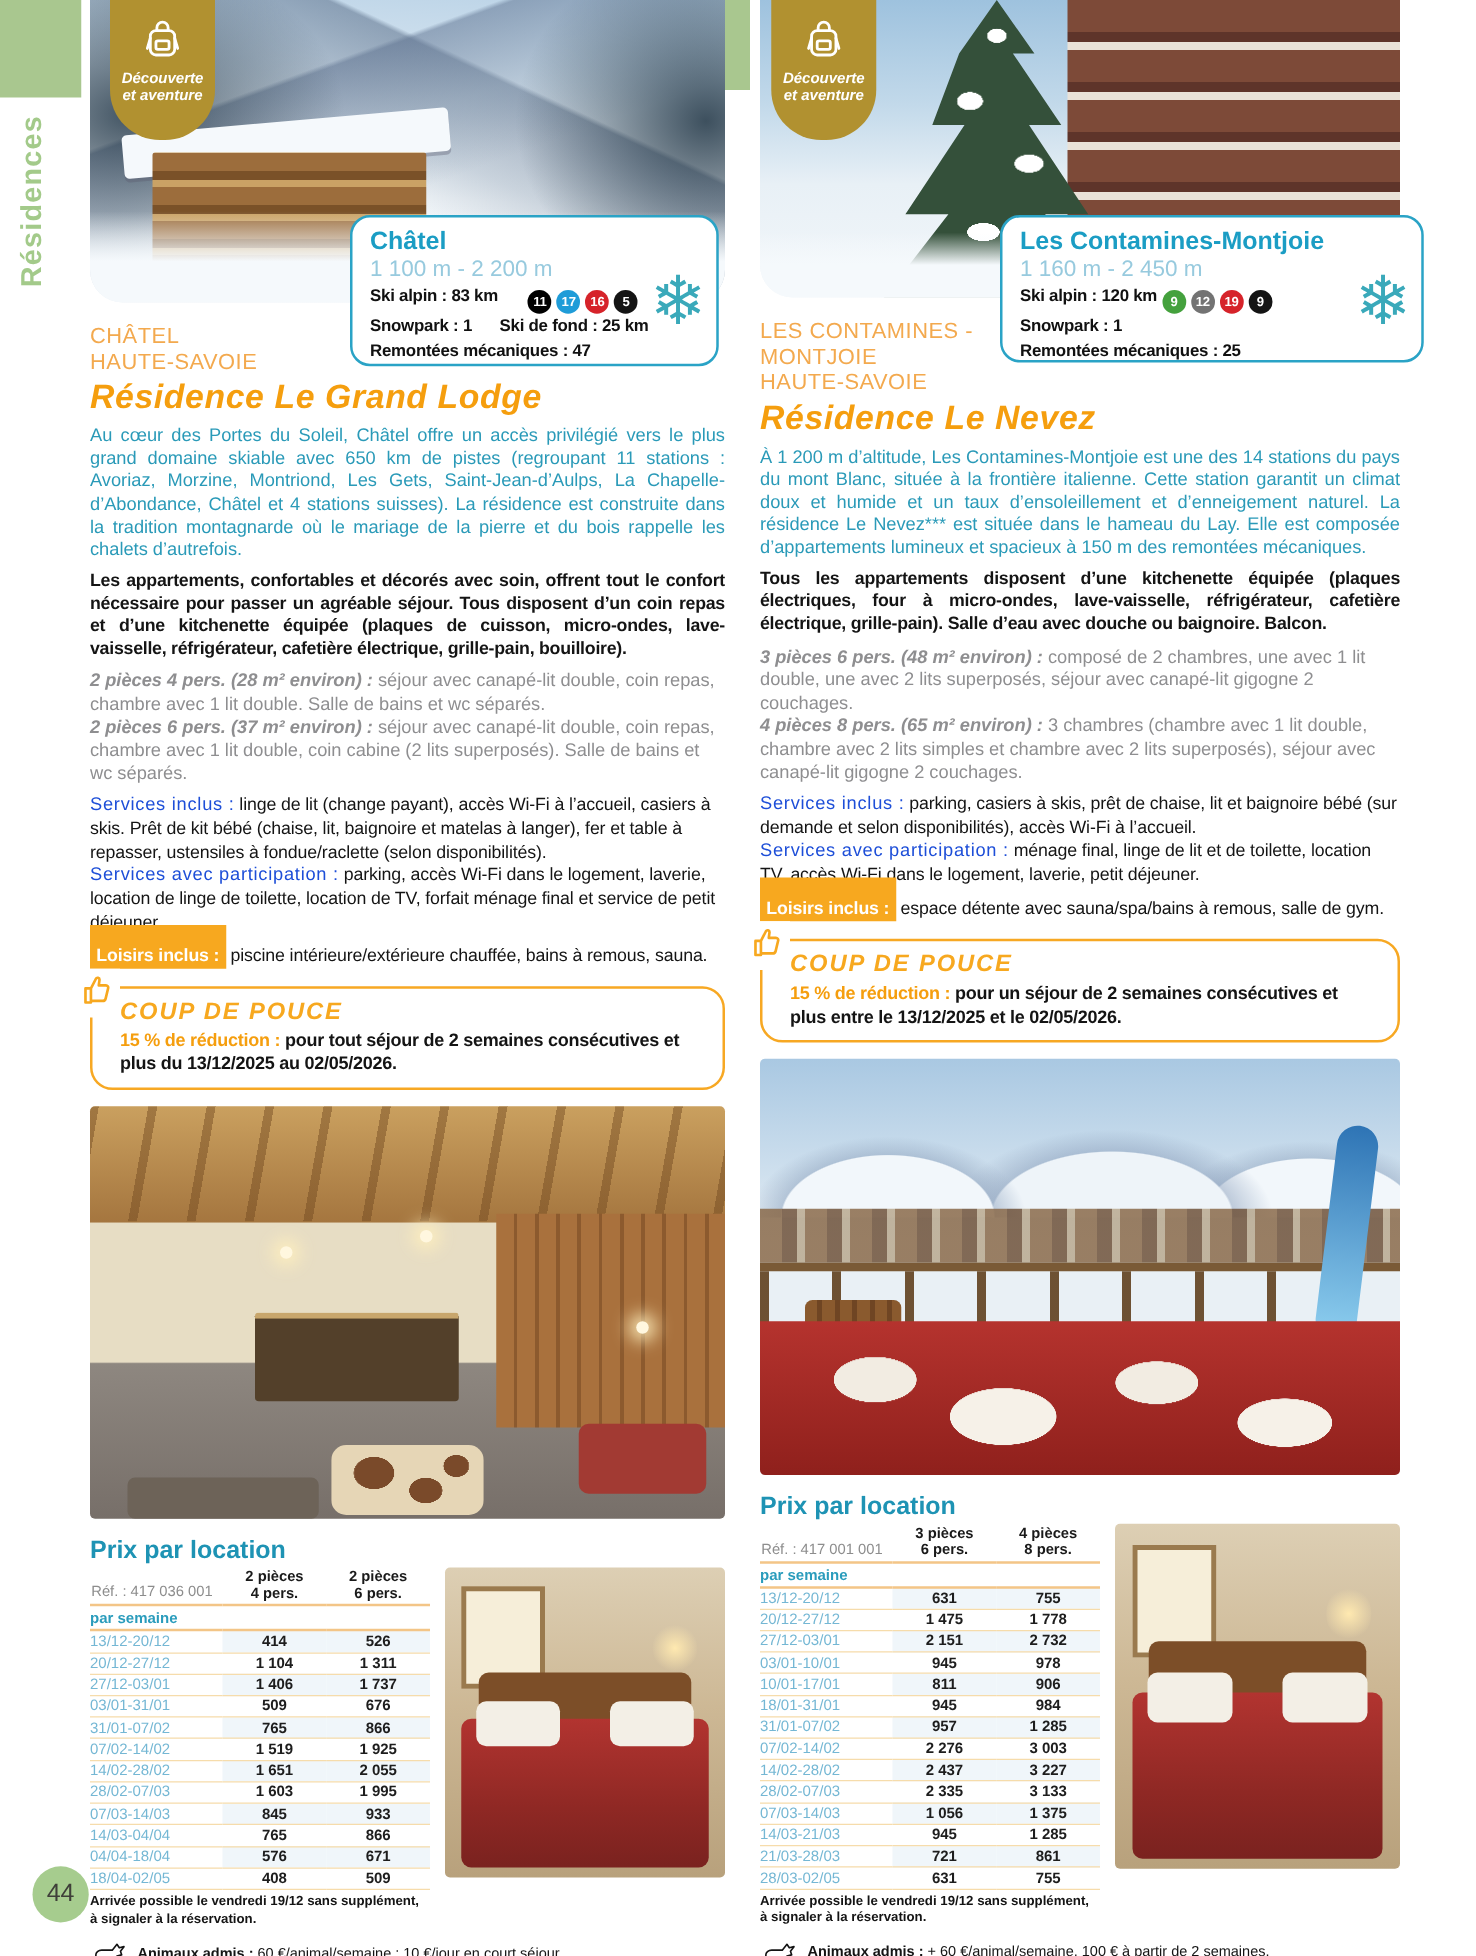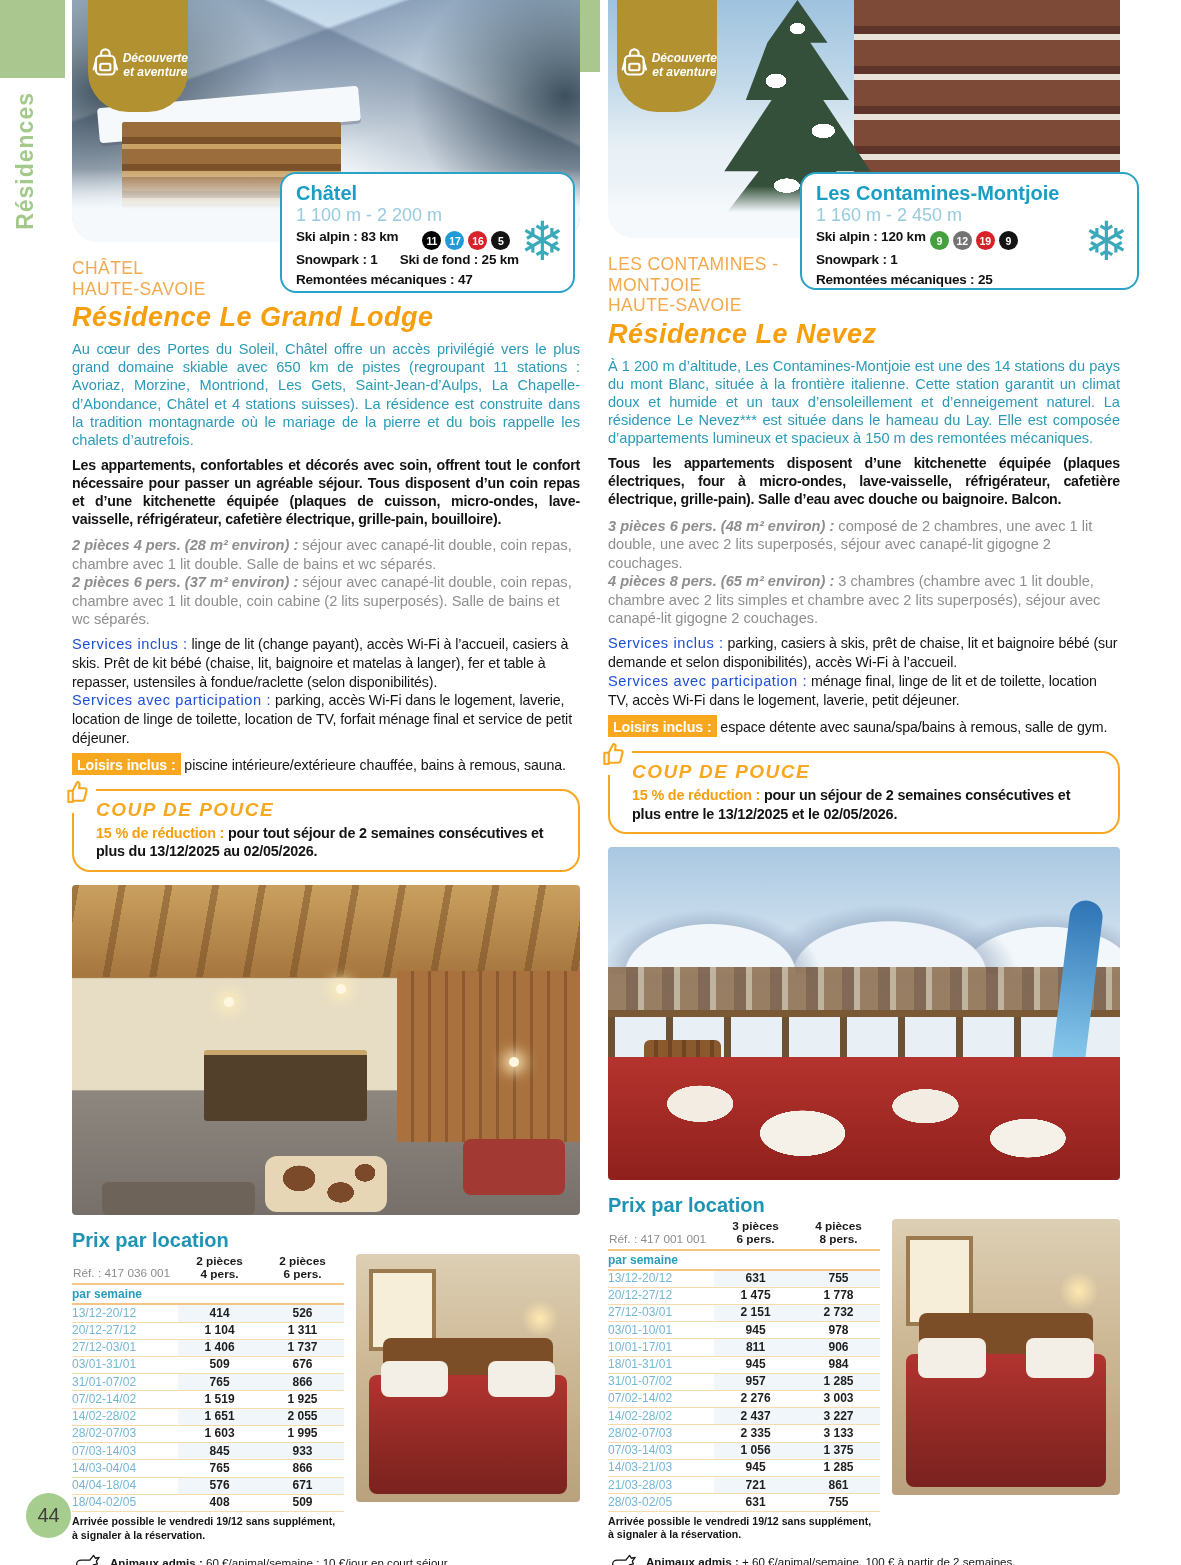--- a/index.html
+++ b/index.html
@@ -91,22 +91,22 @@
   .scene-bedroom{background:linear-gradient(180deg,#ddcfb4 0%,#cdb895 45%,#b8a17c 100%);}
   .scene-bedroom .window{left:6%;top:6%;width:26%;height:30%;background:#f6eed9;border:4px solid #9a7a4e;}
   .scene-bedroom .lampglow{right:10%;top:18%;width:16%;height:16%;border-radius:50%;
      background:radial-gradient(circle,#ffe9b0 0%,rgba(255,233,176,0) 70%);}
   .scene-bedroom .headboard{left:12%;top:34%;width:76%;height:18%;background:#7c4e28;border-radius:8px 8px 0 0;}
   .scene-bedroom .bed{left:6%;bottom:3%;width:88%;height:48%;border-radius:8px;
      background:linear-gradient(180deg,#b23430 0%,#99292575 35%,#8f2824 35%,#7a221f 100%);
      background:linear-gradient(180deg,#b23430 0%,#8f2824 60%,#7a221f 100%);}
   .scene-bedroom .pillow{position:absolute;top:-12%;width:34%;height:30%;background:#f3efe6;border-radius:8px;}
   
-  .badge{position:absolute;top:0;width:100px;height:112px;background:#b19130;z-index:6;
-     border-radius:0 0 40px 40px;display:flex;flex-direction:row;align-items:center;
+  .badge{position:absolute;top:0;width:84px;height:112px;background:#b19130;z-index:6;
+     border-radius:0 0 40px 40px;display:flex;flex-direction:column;align-items:center;
      justify-content:flex-start;padding-top:14px;box-sizing:border-box;}
   .col-left .badge{left:16px;}
   .col-right .badge{left:9px;}
   .badge .btxt{color:#fff;font-size:12px;font-weight:700;font-style:italic;line-height:1.15;
      text-align:center;margin-top:6px;}
   
   .infobox{position:absolute;top:172px;background:#fff;border:2.5px solid #2aa3c6;border-radius:16px;
      padding:9px 12px 8px 14px;box-sizing:border-box;z-index:5;}
   .col-left .infobox{left:208px;width:295px;height:121px;}
   .col-right .infobox{left:192px;width:339px;height:118px;}
@@ -123,21 +123,21 @@
      letter-spacing:.5px;}
   .intro{margin-top:7px;font-size:14.6px;line-height:1.24;color:#2a9ab8;font-weight:500;
      text-align:justify;}
   .desc{margin-top:8px;font-size:14.2px;line-height:1.26;font-weight:700;color:#141414;
      text-align:justify;letter-spacing:-0.2px;}
   .apt{margin-top:8px;font-size:14.6px;line-height:1.26;color:#8e8e90;}
   .apt .lead{font-style:italic;font-weight:700;}
   .svc{margin-top:7px;font-size:14.2px;line-height:1.3;color:#141414;letter-spacing:-0.1px;}
   .svc .svclabel{color:#1d4ed8;font-size:14.6px;letter-spacing:.6px;}
   .loisirs{margin-top:10px;font-size:14.2px;color:#141414;letter-spacing:-0.1px;}
-  .loisirs .hl{background:#f7a81f;color:#fff;font-weight:700;padding:4px 5px 2px 5px;}
+  .loisirs .hl{background:#f7a81f;color:#fff;font-weight:700;padding:17px 5px 2px 5px;}
   
   .coup{position:relative;margin-top:16px;border:2.5px solid #f7a823;border-radius:18px;
      padding:8px 16px 9px 22px;}
   .coup .thumb{position:absolute;left:-12px;top:-16px;background:#fff;padding:2px;}
   .coup-title{color:#f7a81f;font-size:19px;font-weight:700;font-style:italic;letter-spacing:1.5px;}
   .coup-text{margin-top:3px;font-size:14.4px;line-height:1.28;font-weight:700;color:#141414;
      letter-spacing:-0.2px;}
   .coup-text .olead{color:#f59e0e;}
   
   .photo-mid{position:relative;margin-top:13px;border-radius:4px;overflow:hidden;}

